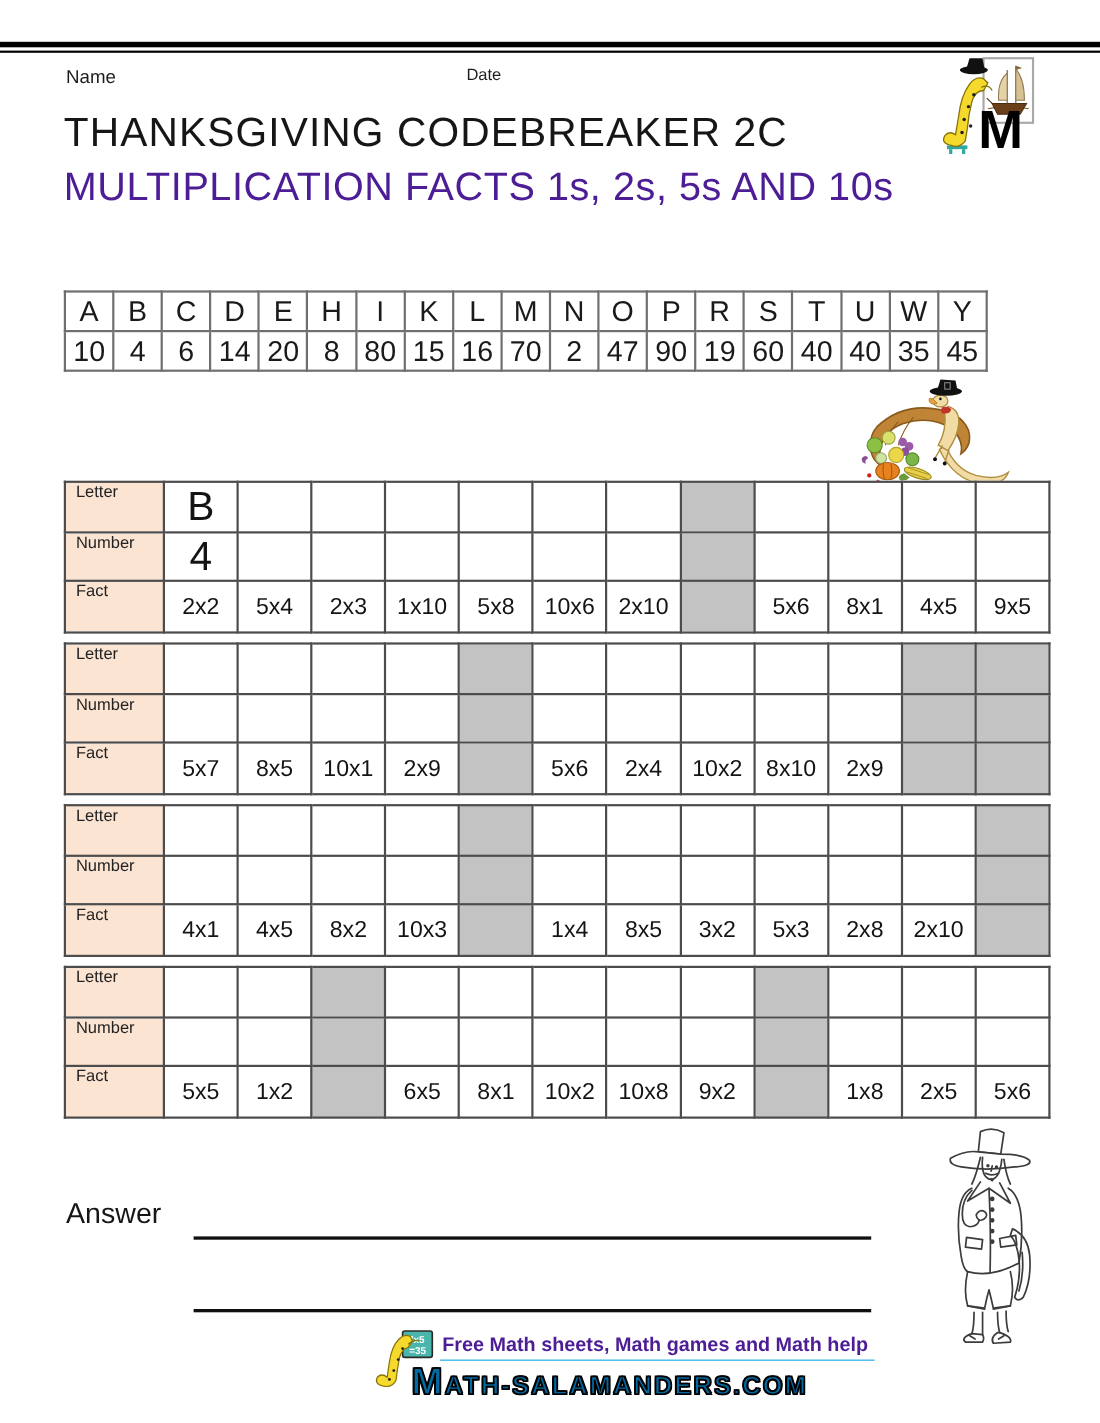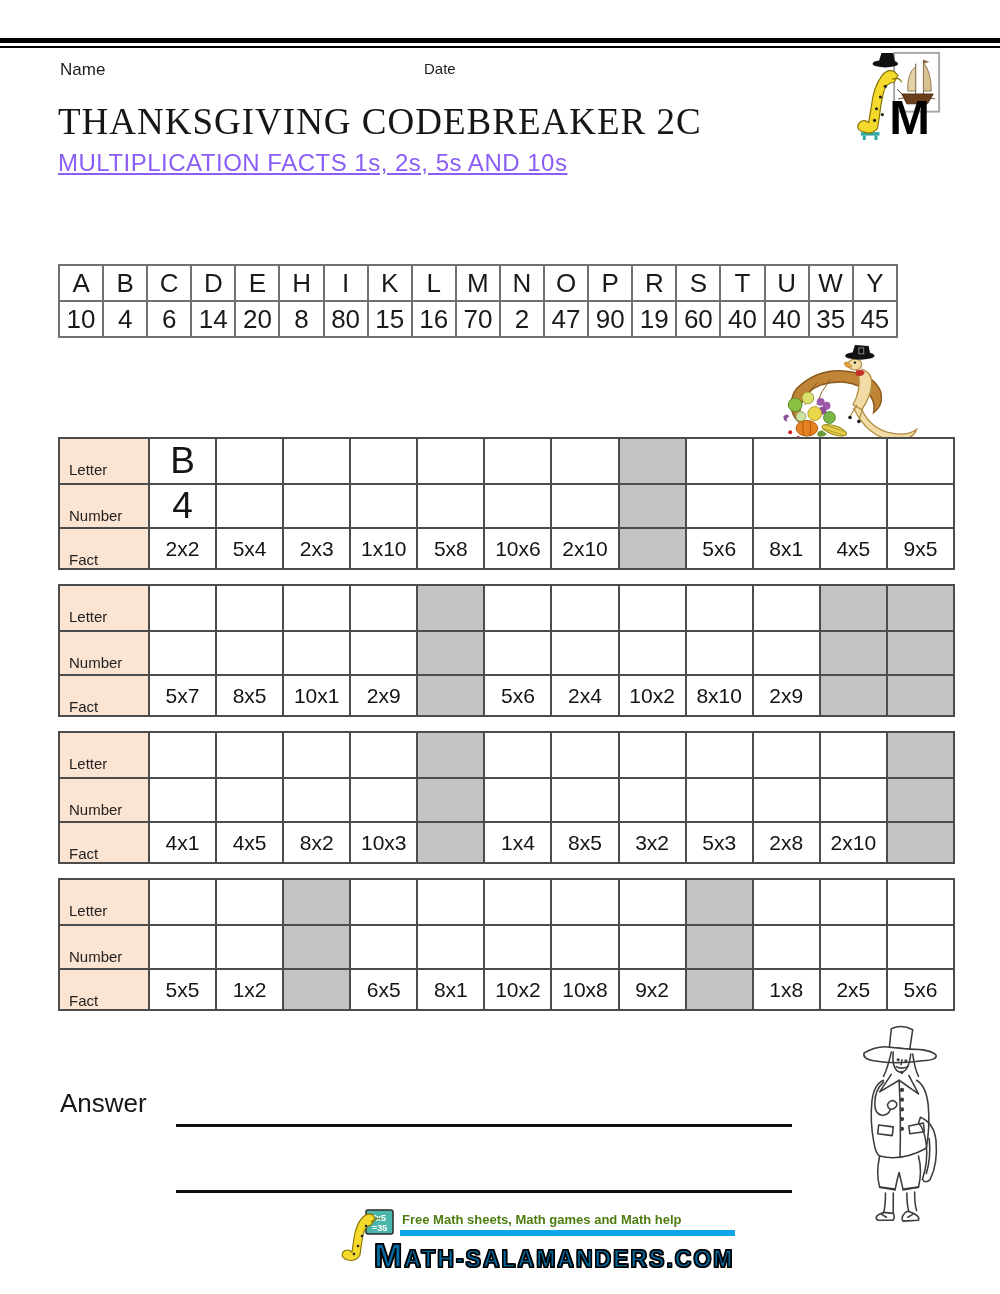--- a/index.html
+++ b/index.html
@@ -10,54 +10,54 @@
   }
   .abs { position:absolute; }
 
   
   .toprule { left:0; top:38px; width:1000px; height:10px;
     border-top:5px solid #000; border-bottom:2px solid #000; }
 
   .name-label { left:60px; top:60px; font-size:17px; color:#1d1d1d; }
   .date-label { left:410px; top:60px; font-size:15px; color:#1d1d1d;margin-left:14px; }
 
-  .title { left:58px; top:100px; font-size:37px; letter-spacing:1px; color:#161616;font-family:Liberation Serif, serif; }
-  .subtitle { left:58px; top:149px; font-size:24px; letter-spacing:0.5px; color:#8b5cf6;text-decoration:underline; }
+  .title { left:58px; top:100px; font-size:37px; letter-spacing:1px; color:#161616; }
+  .subtitle { left:58px; top:149px; font-size:36px; letter-spacing:0.5px; color:#4c1d95; }
   .instruction { left:60px; top:211px; font-size:22px; font-style:italic; font-weight:bold; color:#222; }
 
   
   .code-table { left:58px; top:264px; border-collapse:collapse; table-layout:fixed; width:840px; background:#fff; }
   .code-table td { border:2px solid #6f6f6f; text-align:center; height:36px; font-size:26px; color:#1a1a1a; }
 
   .question { left:58px; top:378px; font-size:31px; font-weight:bold; color:#1b79c5; }
 
   
   .grid-table { border-collapse:collapse; table-layout:fixed; width:897px; background:#fff; }
   .grid-table td { border:2px solid #4c4c4c; overflow:hidden; }
   .grid-table td.label-cell { width:90px; background:#fce4d3; font-size:15px; color:#222;
-    padding:22px 0 0 9px; vertical-align:top; text-align:left; }
+    padding:0 0 0 9px; vertical-align:top; text-align:left; }
   .grid-table td.letter-cell { height:46px; font-size:37px; text-align:center; }
   .grid-table td.number-cell { height:44px; font-size:37px; text-align:center; }
-  .grid-table td.fact-cell { height:31px; font-size:21px; text-align:center; }
+  .grid-table td.fact-cell { height:47px; font-size:21px; text-align:center; }
   .grid-table td.gray-cell { background:#c3c3c4; }
   .grid-1 { left:58px; top:437px; }
   .grid-2 { left:58px; top:584px; }
   .grid-3 { left:58px; top:731px; }
   .grid-4 { left:58px; top:878px; }
 
   .answer-label { left:60px; top:1088px; font-size:26px; color:#161616; }
   .answer-line { left:176px; width:616px; height:0; border-top:3px solid #101010; }
   .answer-line.l1 { top:1124px; }
   .answer-line.l2 { top:1190px; }
 
   
   .footer { left:338px; top:1208px; display:flex; align-items:flex-start; gap:4px; }
   .footer-text { display:flex; flex-direction:column; }
-  .footer-tagline { font-size:13px; font-weight:bold; color:#4d7c0f;
-    border-bottom:6px solid #0ea5e9; padding:4px 6px 3px 2px; }
+  .footer-tagline { font-size:18px; font-weight:bold; color:#4c1d95;
+    border-bottom:1px solid #0ea5e9; padding:4px 6px 3px 2px; }
   .footer-wordmark { display:block; margin-top:0px; margin-left:-26px;
     font-size:23px; font-weight:bold; letter-spacing:2px; text-transform:uppercase;
     color:#0369a1; -webkit-text-stroke:1.3px #000;
     text-shadow:-1px -1px 0 #000, 1px -1px 0 #000, -1px 1px 0 #000, 1px 1px 0 #000; }
   .footer-wordmark::first-letter { font-size:34px; }
 
   svg text { font-family:"Liberation Sans", sans-serif; }
 </style>
 </head>
 <body>

